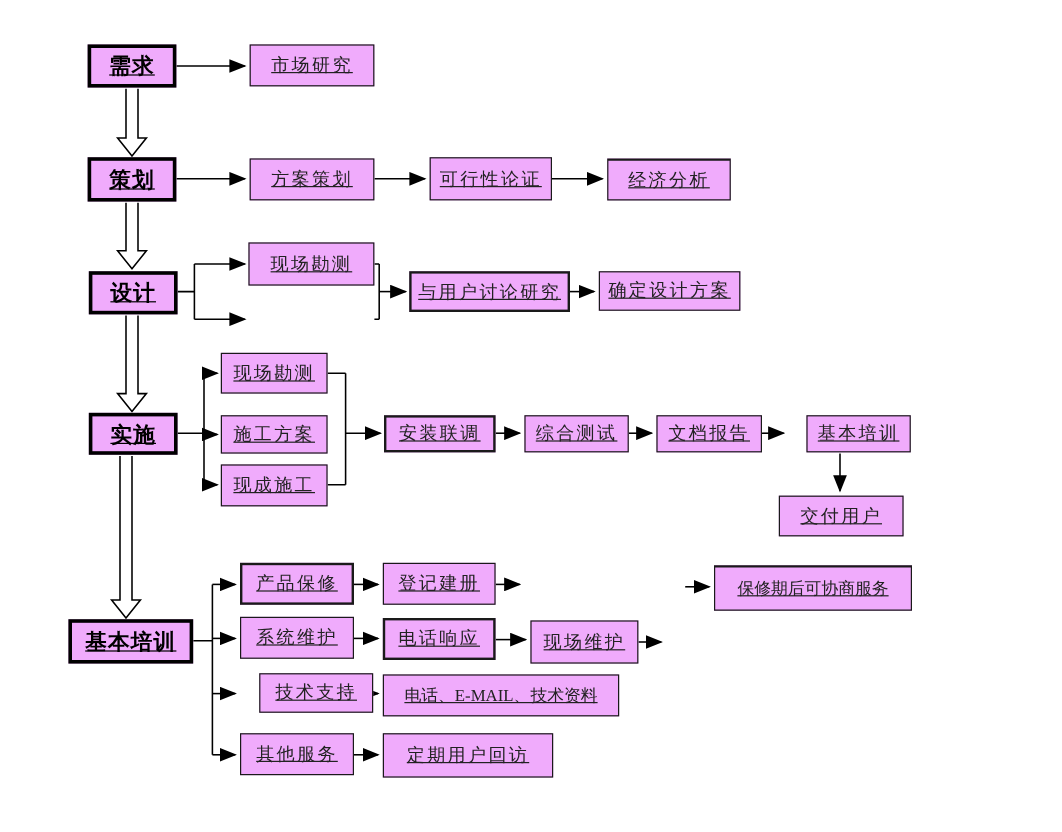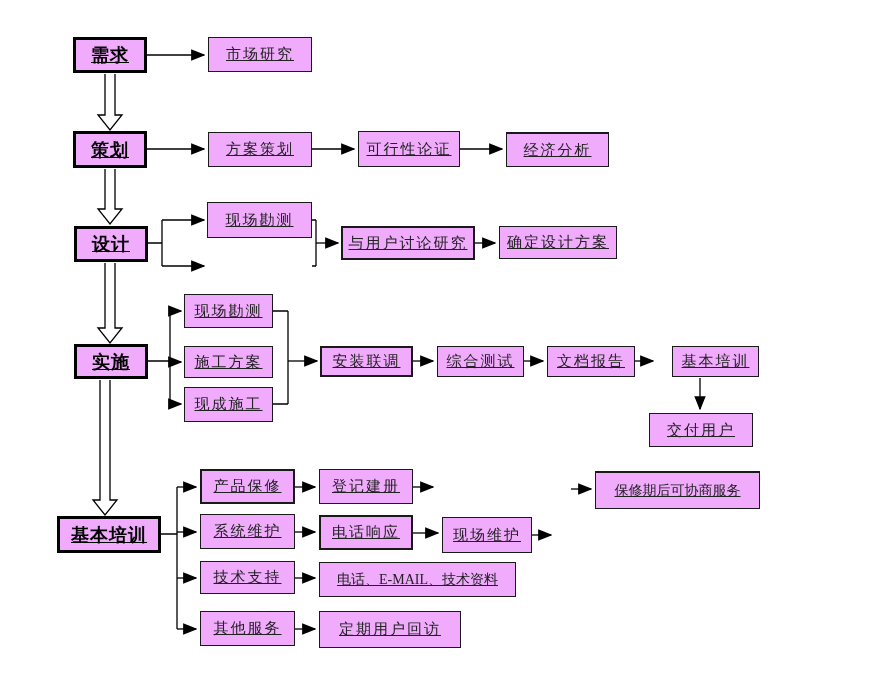--- a/index.html
+++ b/index.html
@@ -111,19 +111,19 @@
   <div class="box" style="left:649px;top:413px;width:104px;height:34px">交付用户</div>
 
   <div class="box em" style="left:200px;top:469px;width:95px;height:35px">产品保修</div>
   <div class="box" style="left:319px;top:469px;width:94px;height:35px">登记建册</div>
   <div class="box small emt" style="left:595px;top:471px;width:165px;height:38px">保修期后可协商服务</div>
 
   <div class="box" style="left:200px;top:514px;width:95px;height:35px">系统维护</div>
   <div class="box em" style="left:319px;top:515px;width:94px;height:35px">电话响应</div>
   <div class="box" style="left:442px;top:517px;width:90px;height:36px">现场维护</div>
 
-  <div class="box" style="left:200px;top:561px;width:95px;height:33px">技术支持</div>
+  <div class="box" style="left:216px;top:561px;width:95px;height:33px">技术支持</div>
   <div class="box small" style="left:319px;top:562px;width:197px;height:35px">电话、E-MAIL、技术资料</div>
 
   <div class="box" style="left:200px;top:611px;width:95px;height:35px">其他服务</div>
   <div class="box" style="left:319px;top:611px;width:142px;height:37px">定期用户回访</div>
 
 </div>
 
 </body></html>

